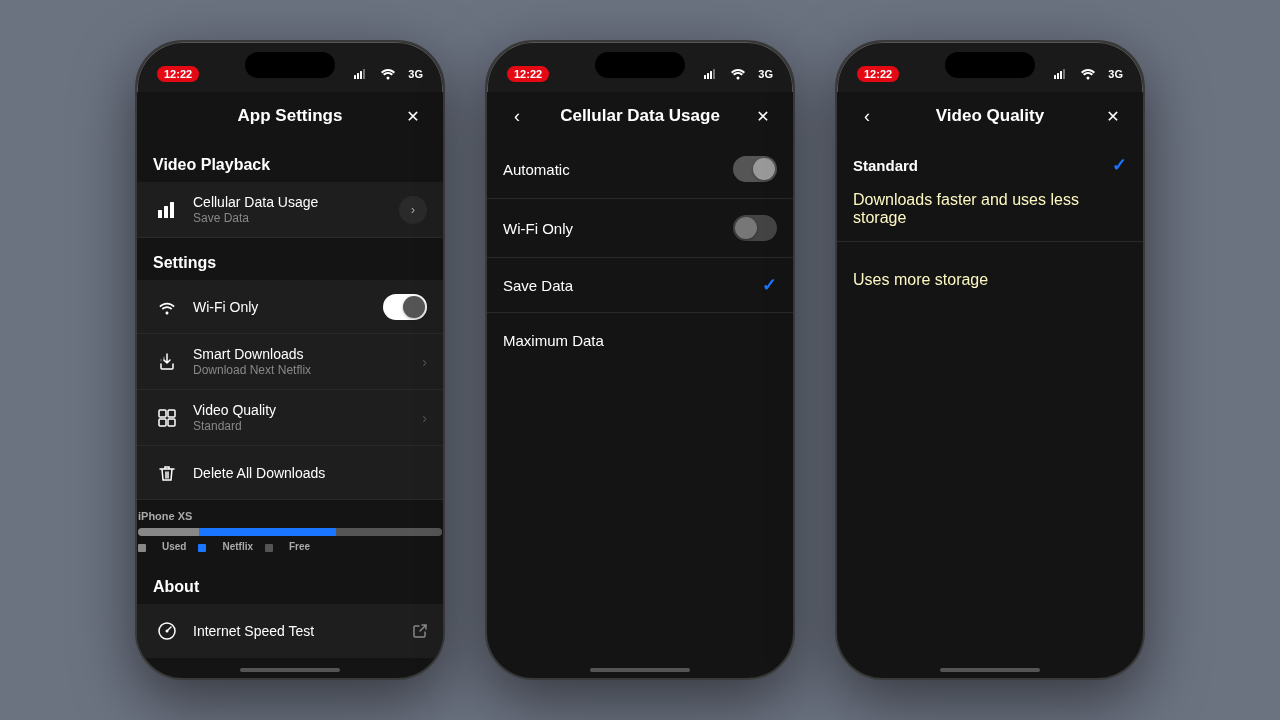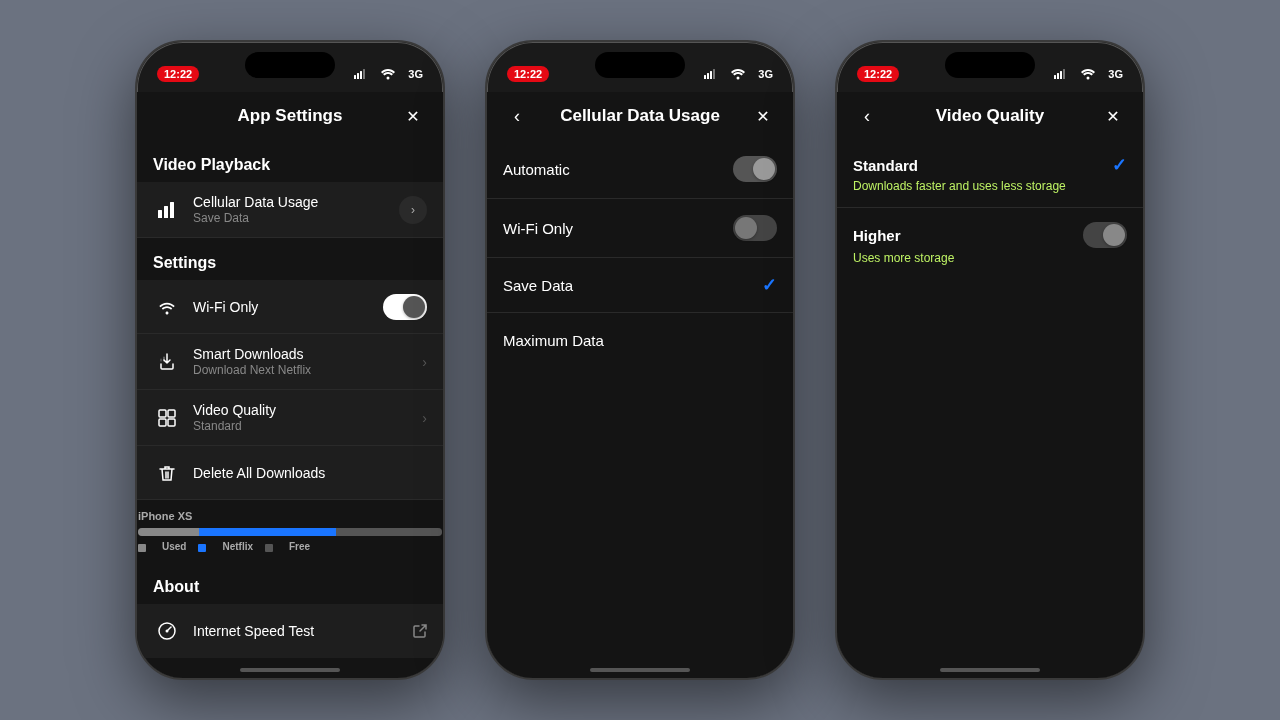--- a/index.html
+++ b/index.html
@@ -344,23 +344,23 @@
       justify-content: space-between;
     }
 
     .quality-title {
       color: #ffffff;
       font-size: 15px;
       font-weight: 600;
     }
 
     .quality-subtitle {
-      color: #bef264;
-      font-size: 12px;
-      margin-top: 3px;
+      color: #fef9c3;
+      font-size: 16px;
+      margin-top: 15px;
     }
   </style>
 </head>
 <body>
 
 <div class="phone">
   <div class="dynamic-island"></div>
   <div class="status-bar">
     <span class="status-time">12:22</span>
     <div class="status-icons">
@@ -597,23 +597,17 @@
 
     <div class="quality-row">
       <div class="quality-row-header">
         <span class="quality-title">Standard</span>
         <span class="checkmark">✓</span>
       </div>
       <div class="quality-subtitle">Downloads faster and uses less storage</div>
     </div>
 
     <div class="quality-row" style="border-bottom:none">
-      <div class="quality-row-header">
-        <span class="quality-title">Higher</span>
-        <div class="toggle off" style="background:#444">
-          <div class="toggle-thumb" style="left:20px;background:#888"></div>
-        </div>
-      </div>
       <div class="quality-subtitle">Uses more storage</div>
     </div>
   </div>
   <div class="home-indicator"></div>
 </div>
 
 </body></html>

